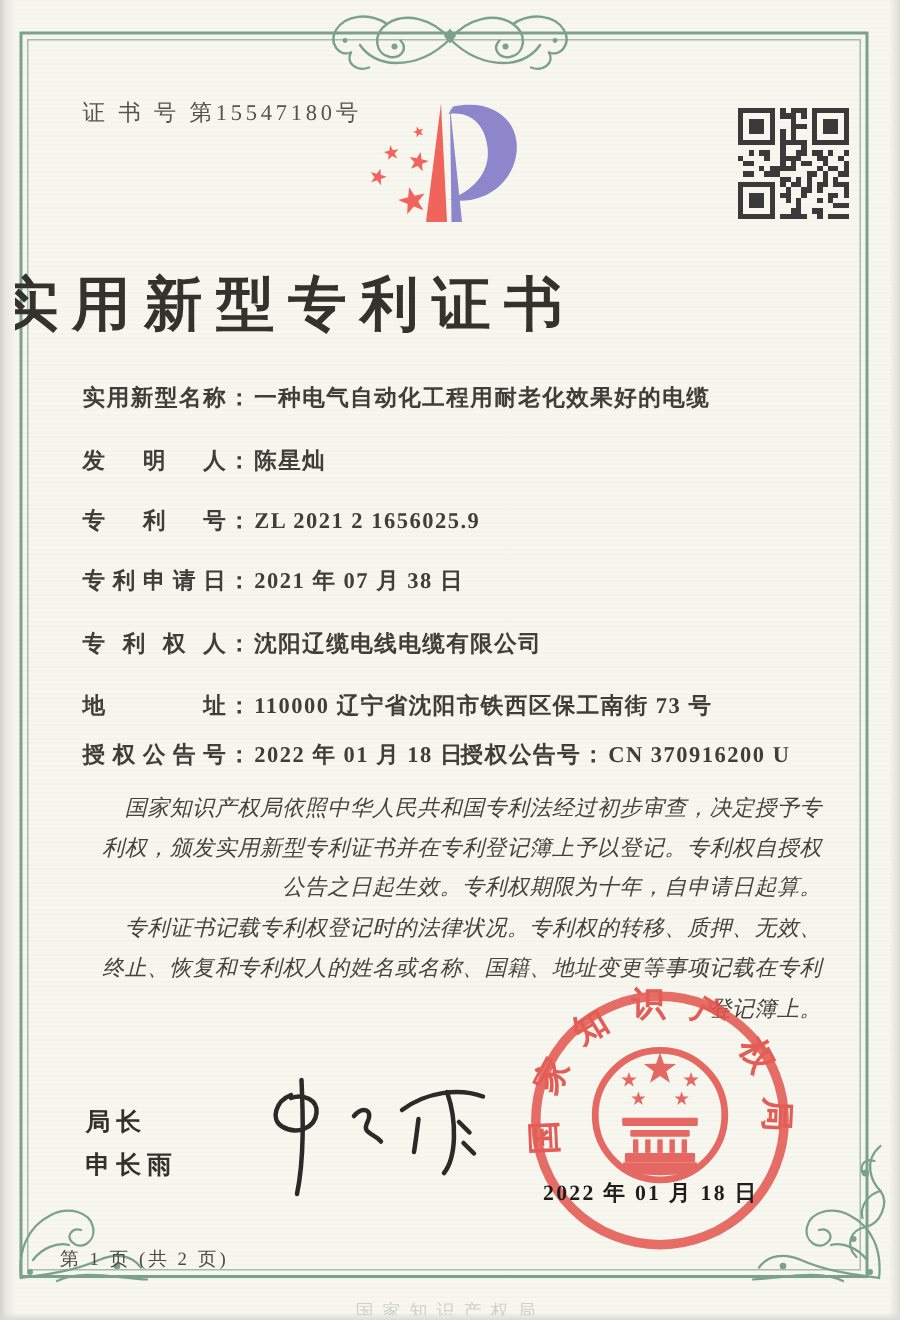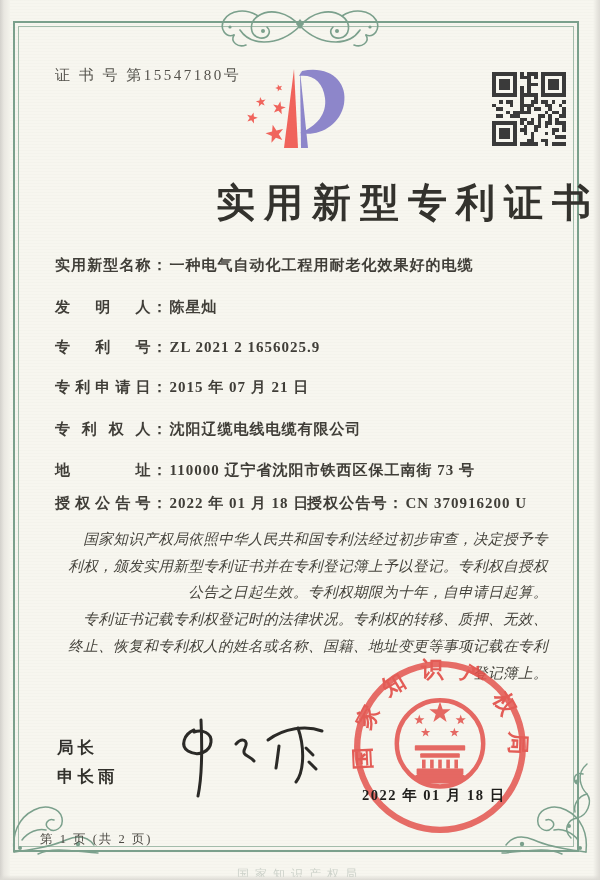--- a/index.html
+++ b/index.html
@@ -24,21 +24,21 @@
   .frame-inner{position:absolute;left:3px;top:3px;right:3px;bottom:3px;
     border:1px solid #a3bcab;}
 
   .ornament{position:absolute;pointer-events:none;}
 
   .cert-no{position:absolute;left:55px;top:66px;font-size:15px;letter-spacing:2.5px;color:#55534d;}
 
   .logo{position:absolute;left:228px;top:56px;width:150px;height:108px;}
   .qr{position:absolute;left:492px;top:72px;width:74px;height:74px;}
 
-  .title{position:absolute;left:0;top:176px;width:100%;text-align:right;
+  .title{position:absolute;left:0;top:176px;width:100%;text-align:left;
     font-size:39px;font-weight:700;letter-spacing:9px;color:#33322d;}
 
   .fields{position:absolute;left:55px;top:0;width:500px;}
   .field-row{position:absolute;left:0;white-space:nowrap;font-size:15px;color:#403e38;letter-spacing:0.5px;font-weight:bold;}
   .f-label{display:inline-block;width:96px;text-align:justify;text-align-last:justify;vertical-align:top;}
   .f-colon{display:inline-block;margin:0 2px 0 1px;}
   .f-value{letter-spacing:1px;}
   .row-0{top:256px}.row-1{top:298px}.row-2{top:338px}.row-3{top:378px}
   .row-4{top:420px}.row-5{top:461px}.row-6{top:494px}
   .grant-no{position:absolute;left:252px;top:0;white-space:nowrap;}
@@ -275,21 +275,21 @@
     <div class="field-row row-0">
       <span class="f-label">实用新型名称</span><span class="f-colon">：</span><span class="f-value">一种电气自动化工程用耐老化效果好的电缆</span>
     </div>
     <div class="field-row row-1">
       <span class="f-label">发明人</span><span class="f-colon">：</span><span class="f-value">陈星灿</span>
     </div>
     <div class="field-row row-2">
       <span class="f-label">专利号</span><span class="f-colon">：</span><span class="f-value">ZL 2021 2 1656025.9</span>
     </div>
     <div class="field-row row-3">
-      <span class="f-label">专利申请日</span><span class="f-colon">：</span><span class="f-value">2015 年 07 月 21 日</span>
+      <span class="f-label">专利申请日</span><span class="f-colon">：</span><span class="f-value">2021 年 07 月 38 日</span>
     </div>
     <div class="field-row row-4">
       <span class="f-label">专利权人</span><span class="f-colon">：</span><span class="f-value">沈阳辽缆电线电缆有限公司</span>
     </div>
     <div class="field-row row-5">
       <span class="f-label">地址</span><span class="f-colon">：</span><span class="f-value">110000 辽宁省沈阳市铁西区保工南街 73 号</span>
     </div>
     <div class="field-row row-6">
       <span class="f-label">授权公告号</span><span class="f-colon">：</span><span class="f-value">2022 年 01 月 18 日</span>
       <span class="grant-no"><span class="f-label" style="width:80px">授权公告号</span><span class="f-colon">：</span><span class="f-value">CN 370916200 U</span></span>

